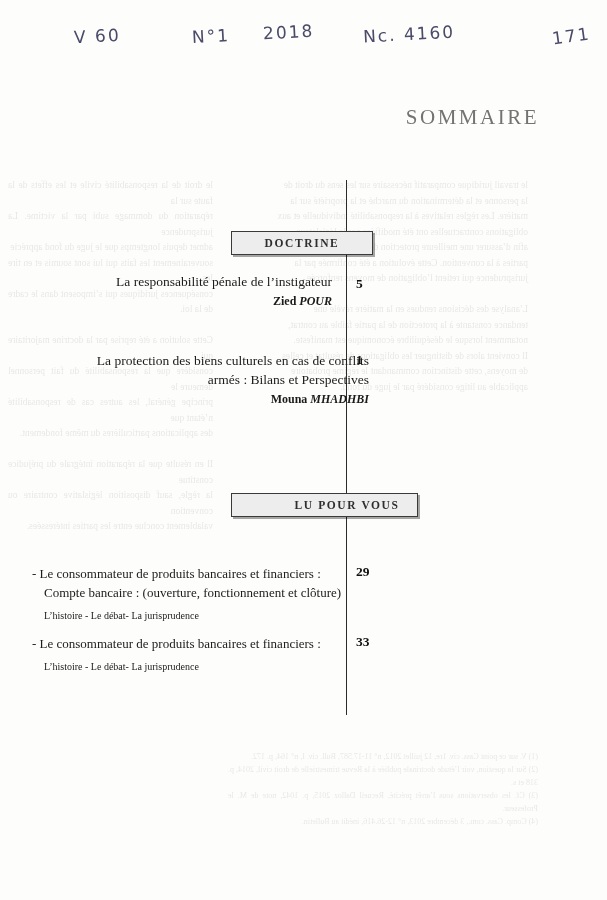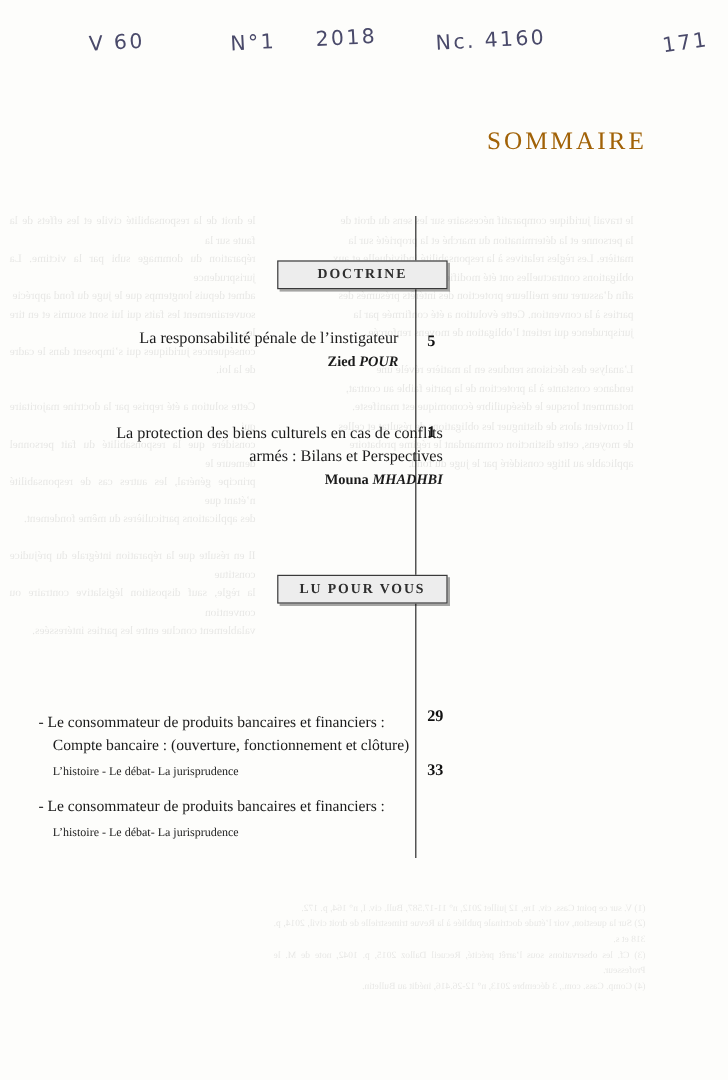--- a/index.html
+++ b/index.html
@@ -71,21 +71,21 @@
   .hw-4 { left: 363px; top: 10px; }
   .hw-5 { left: 552px; top: 12px; transform: rotate(-8deg); }
 
   .sommaire {
     position: absolute;
     top: 105px;
     right: 68px;
     font-family: "Liberation Serif", serif;
     font-size: 21px;
     letter-spacing: 2.5px;
-    color: #a16207;
+    color: #737373;
     font-weight: normal;
   }
 
   
   .vrule {
     position: absolute;
     left: 346px;
     top: 180px;
     width: 1px;
     height: 535px;
@@ -100,30 +100,32 @@
     background: #ededed;
     box-shadow: 2px 2px 0 rgba(0,0,0,0.35);
     color: #2e2e2e;
     font-family: "Liberation Serif", serif;
     font-size: 11.5px;
     font-weight: bold;
     letter-spacing: 1.6px;
     display: flex;
     align-items: center;
     justify-content: center;
+    margin-top: 14px;
   }
   .banner-doctrine {
     left: 231px;
     top: 217px;
     width: 140px;
   }
   .banner-lu {
     left: 231px;
     top: 479px;
     width: 140px;
+    padding-left: 45px;
   }
 
   
   .entry {
     position: absolute;
     color: #1b1b1b;
     text-align: right;
   }
   .entry-title {
     font-size: 13.5px;
@@ -163,34 +165,33 @@
     font-size: 13.5px;
     color: #1b1b1b;
   }
   .lu-item {
     position: absolute;
     left: 32px;
     font-size: 13px;
     line-height: 19px;
     color: #1b1b1b;
     width: 310px;
-    margin-top: 28px;
   }
   .lu-item .sub {
     display: block;
     padding-left: 12px;
   }
   .lu-item .note {
     display: block;
     padding-left: 12px;
     font-size: 10px;
     margin-top: 4px;
   }
   .lu1 { top: 564px; }
-  .lu1-num { top: 564px; margin-top: 25px; }
+  .lu1-num { top: 564px; }
   .lu2 { top: 634px; }
   .lu2-num { top: 634px; }
 </style>
 </head>
 <body>
 
 <div class="page">
 
   <div class="bleed bleed-left">le droit de la responsabilité civile et les effets de la faute sur la
 réparation du dommage subi par la victime. La jurisprudence

